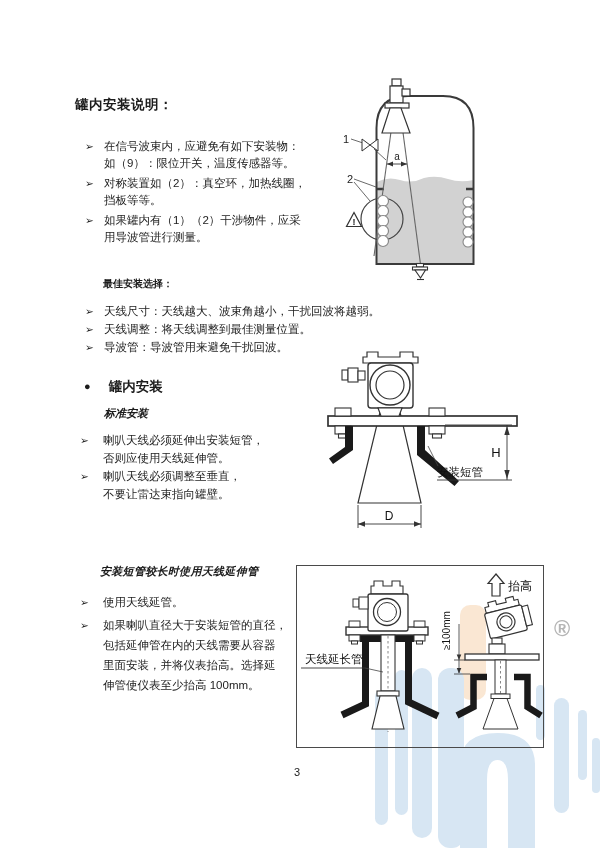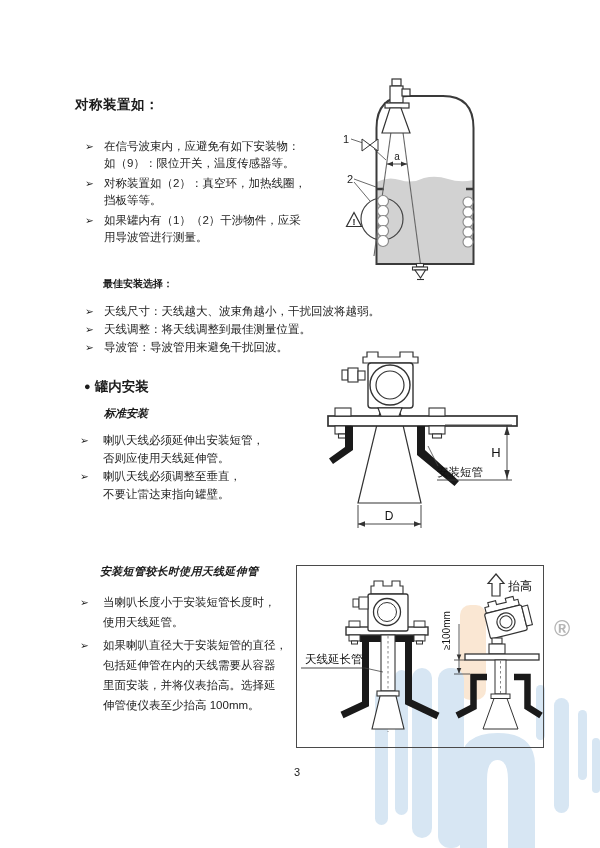--- a/index.html
+++ b/index.html
@@ -4,21 +4,21 @@
 <style>
   html,body{margin:0;padding:0;background:#888;}
   .page{position:relative;width:600px;height:848px;background:#ffffff;overflow:hidden;
         font-family:"Liberation Sans","DejaVu Sans",sans-serif;color:#1c1c1c;}
   .layer{position:absolute;z-index:1;}
   #watermark{position:absolute;left:360px;top:580px;z-index:0;}
   .h1{left:75px;top:96px;font-size:13.5px;font-weight:bold;letter-spacing:.5px;}
   .h2{left:103px;top:277px;font-size:10px;font-weight:bold;}
   .h3{left:84px;top:378px;font-size:13.5px;font-weight:bold;}
   .h3 .dot{font-size:11px;vertical-align:1px;}
-  .h3 .t{margin-left:4px;}
+  .h3 .t{margin-left:18px;}
   .sub{left:104px;top:406px;font-size:11px;font-weight:bold;font-style:italic;}
   .h4{left:100px;top:564px;font-size:11px;font-weight:bold;font-style:italic;letter-spacing:.3px;}
   .blist{font-size:11.5px;}
   .bullet{position:relative;padding-left:19px;}
   .bullet .mk{position:absolute;left:0;top:0;font-size:10.5px;}
   .bullet .ln{display:block;white-space:nowrap;}
   .s1{left:85px;top:138px;} .s1 .bullet{line-height:16.5px;margin-bottom:4px;}
   .s2{left:85px;top:302px;} .s2 .bullet{line-height:18.2px;}
   .s3{left:80px;top:432px;} .s3 .bullet{line-height:17.5px;margin-bottom:1px;padding-left:23px;}
   .s4{left:80px;top:592px;} .s4 .bullet{line-height:20px;margin-bottom:3px;padding-left:23px;}
@@ -40,21 +40,21 @@
       <rect x="52" y="88" width="20" height="170" rx="10"></rect>
       <rect x="78" y="88" width="26" height="180" rx="12"></rect>
       <path d="M100,268 L100,185 Q100,153 137.5,153 Q175,153 175,185 L175,268 L148,268 L148,200 Q148,180 137.5,180 Q127,180 127,200 L127,268 Z"></path>
       <rect x="176" y="105" width="9" height="55" rx="4.5"></rect>
       <rect x="194" y="118" width="15" height="115" rx="7.5"></rect>
       <rect x="218" y="130" width="9" height="70" rx="4.5"></rect>
       <rect x="232" y="158" width="8" height="55" rx="4"></rect>
     </g>
   </svg>
 
-  <div class="layer h1">对称装置如：</div>
+  <div class="layer h1">罐内安装说明：</div>
 
   <div class="layer blist s1">
     <div class="bullet">
       <span class="mk">➢</span>
       <span class="ln">在信号波束内，应避免有如下安装物：</span>
       <span class="ln">如（9）：限位开关，温度传感器等。</span>
     </div>
     <div class="bullet">
       <span class="mk">➢</span>
       <span class="ln">对称装置如（2）：真空环，加热线圈，</span>
@@ -100,21 +100,20 @@
       <span class="ln">喇叭天线必须调整至垂直，</span>
       <span class="ln">不要让雷达束指向罐壁。</span>
     </div>
   </div>
 
   <div class="layer h4">安装短管较长时使用天线延伸管</div>
 
   <div class="layer blist s4">
     <div class="bullet">
       <span class="mk">➢</span>
-      <span class="ln">当喇叭长度小于安装短管长度时，</span>
       <span class="ln">使用天线延管。</span>
     </div>
     <div class="bullet">
       <span class="mk">➢</span>
       <span class="ln">如果喇叭直径大于安装短管的直径，</span>
       <span class="ln">包括延伸管在内的天线需要从容器</span>
       <span class="ln">里面安装，并将仪表抬高。选择延</span>
       <span class="ln">伸管使仪表至少抬高 100mm。</span>
     </div>
   </div>

